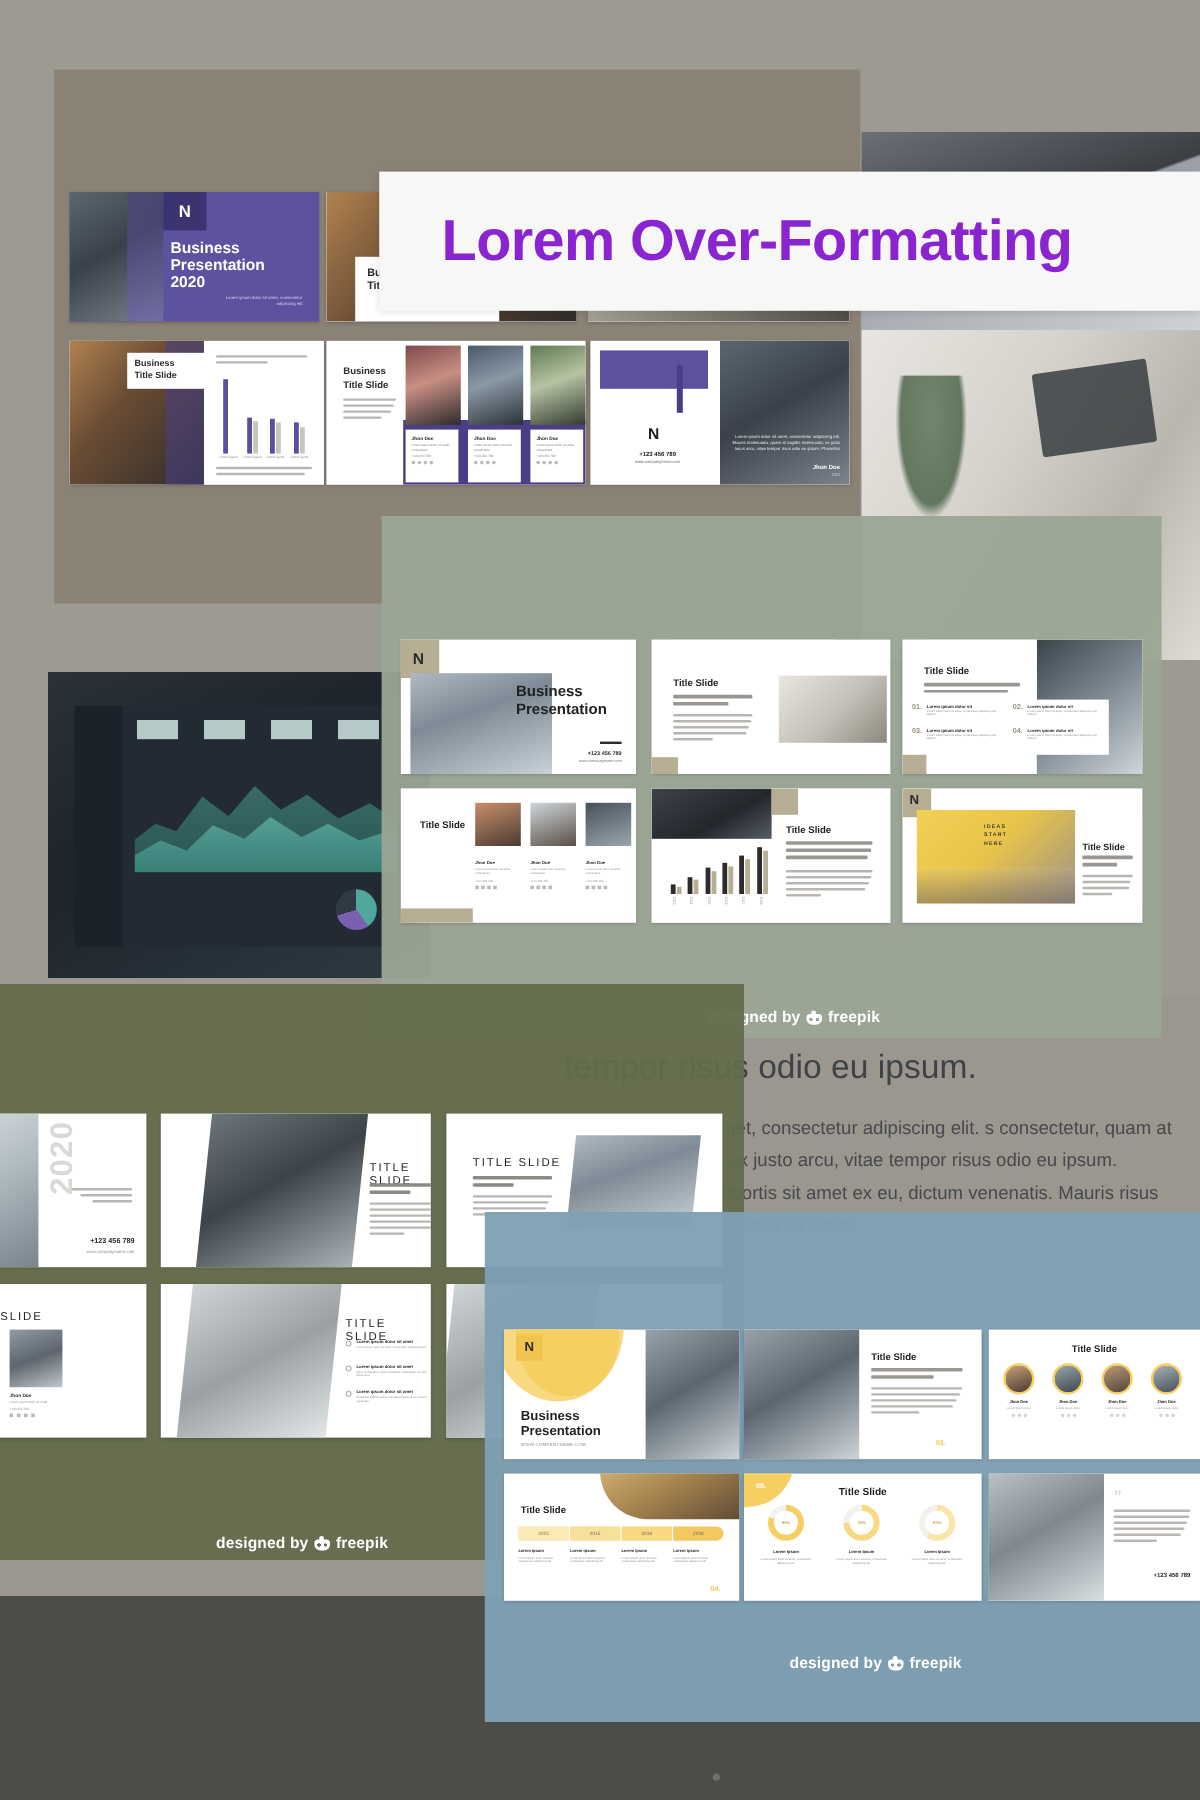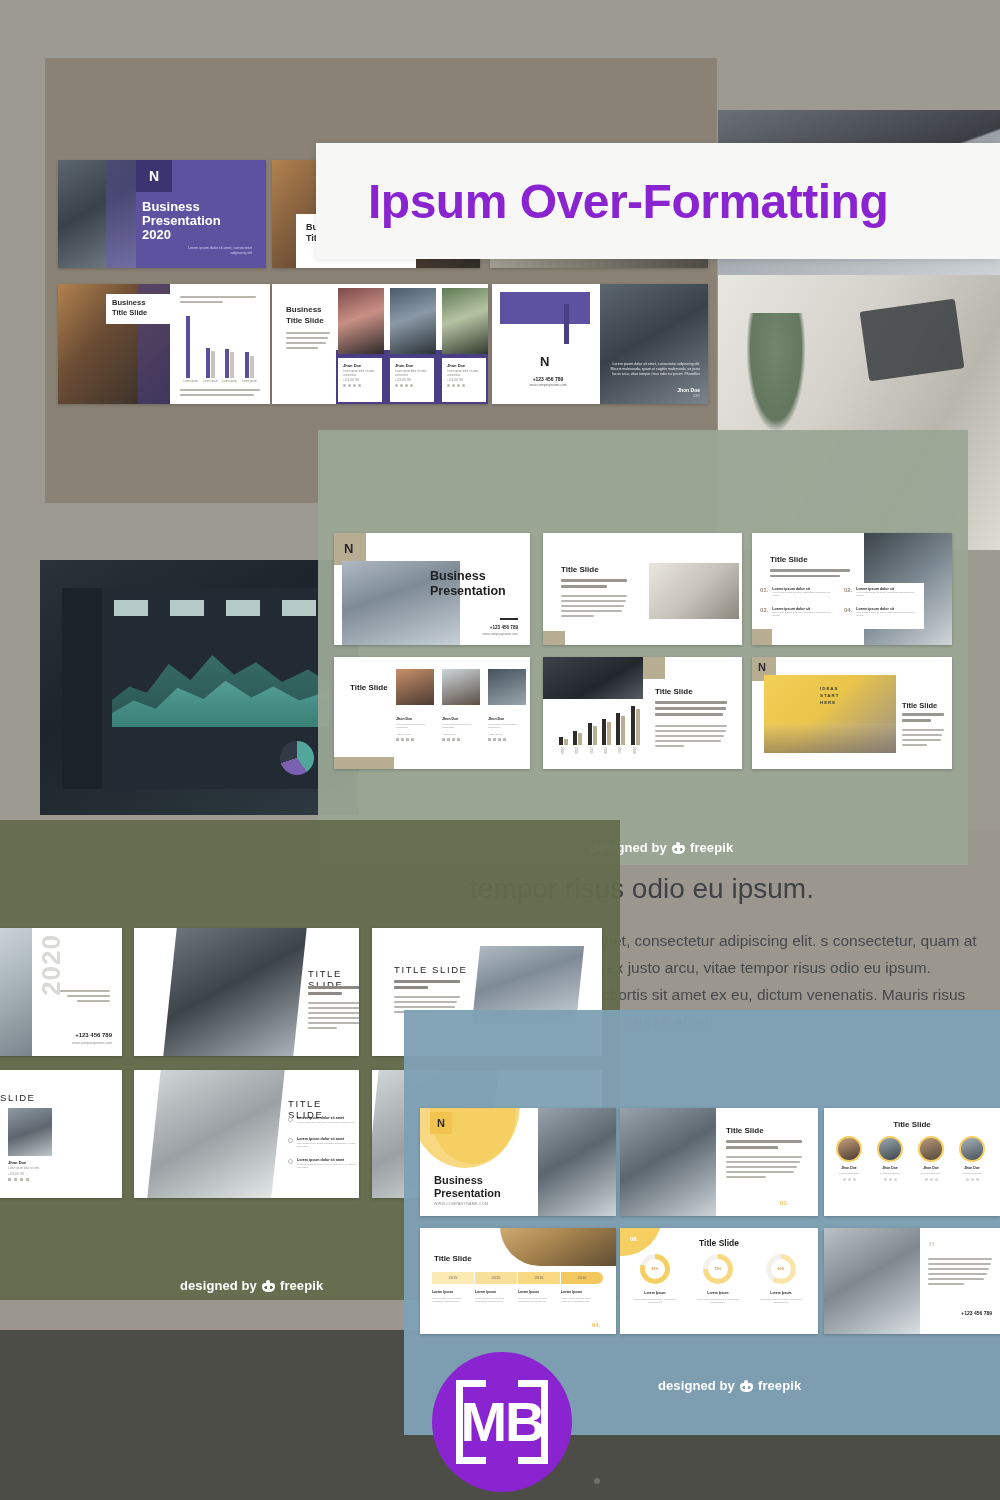--- a/index.html
+++ b/index.html
@@ -268,21 +268,21 @@
     <div class="txt" style="left:48px;top:70px;color:#1d1d1d;font-size:13px;font-weight:700;">N</div>
     <div class="txt" style="left:24px;top:92px;width:64px;text-align:center;color:#1d1d1d;font-size:5px;font-weight:700;">+123 456 789</div>
     <div class="txt" style="left:20px;top:99px;width:72px;text-align:center;color:#6c6c6c;font-size:3.4px;">www.companyname.com</div>
     <div class="ph p-city" style="left:108px;top:0;width:108px;height:120px;"></div>
     <div class="txt" style="left:116px;top:78px;width:92px;text-align:right;color:#e8e8e8;font-size:3.6px;line-height:5.2px;">Lorem ipsum dolor sit amet, consectetur adipiscing elit. Mauris malesuada, quam at sagittis malesuada, ex justo lacus arcu, vitae tempor risus odio eu ipsum. Phasellus</div>
     <div class="txt" style="left:150px;top:103px;width:58px;text-align:right;color:#fff;font-size:5px;font-weight:700;">Jhon Doe</div>
     <div class="txt" style="left:150px;top:110px;width:58px;text-align:right;color:#d6d6d6;font-size:3.2px;">CEO</div>
   </div>
 
   <div class="title-banner">
-    <h1>Ipsum Over-Formatting</h1>
+    <h1>Lorem Over-Formatting</h1>
   </div>
 
   <div class="panel panel-sage"></div>
 
   <div class="slide" style="left:334px;top:533px;width:196px;height:112px;">
     <div class="sq" style="left:0;top:0;width:32px;height:32px;background:#b6ad93;"></div>
     <div class="txt" style="left:10px;top:8px;color:#2b2b2b;font-size:13px;font-weight:700;">N</div>
     <div class="ph p-bldg" style="left:8px;top:28px;width:118px;height:84px;"></div>
     <div class="txt" style="left:96px;top:36px;width:96px;color:#1f1f1f;font-size:12.5px;font-weight:700;line-height:15px;">
       <span>Business</span><br>
@@ -736,20 +736,15 @@
   </div>
 
   <div class="credit credit-blue" style="left:658px;top:1378px;">
     <span>designed by</span>
     <span class="fp-mark">
         <span class="fp-eyes"></span>
       </span>
     <span>freepik</span>
   </div>
 
-  <div class="mb-logo">
-    <span class="brk brk-l"></span>
-    <span class="mb-text">MB</span>
-    <span class="brk brk-r"></span>
-  </div>
 
   <div class="dot"></div>
 </div>
 
 </body></html>

